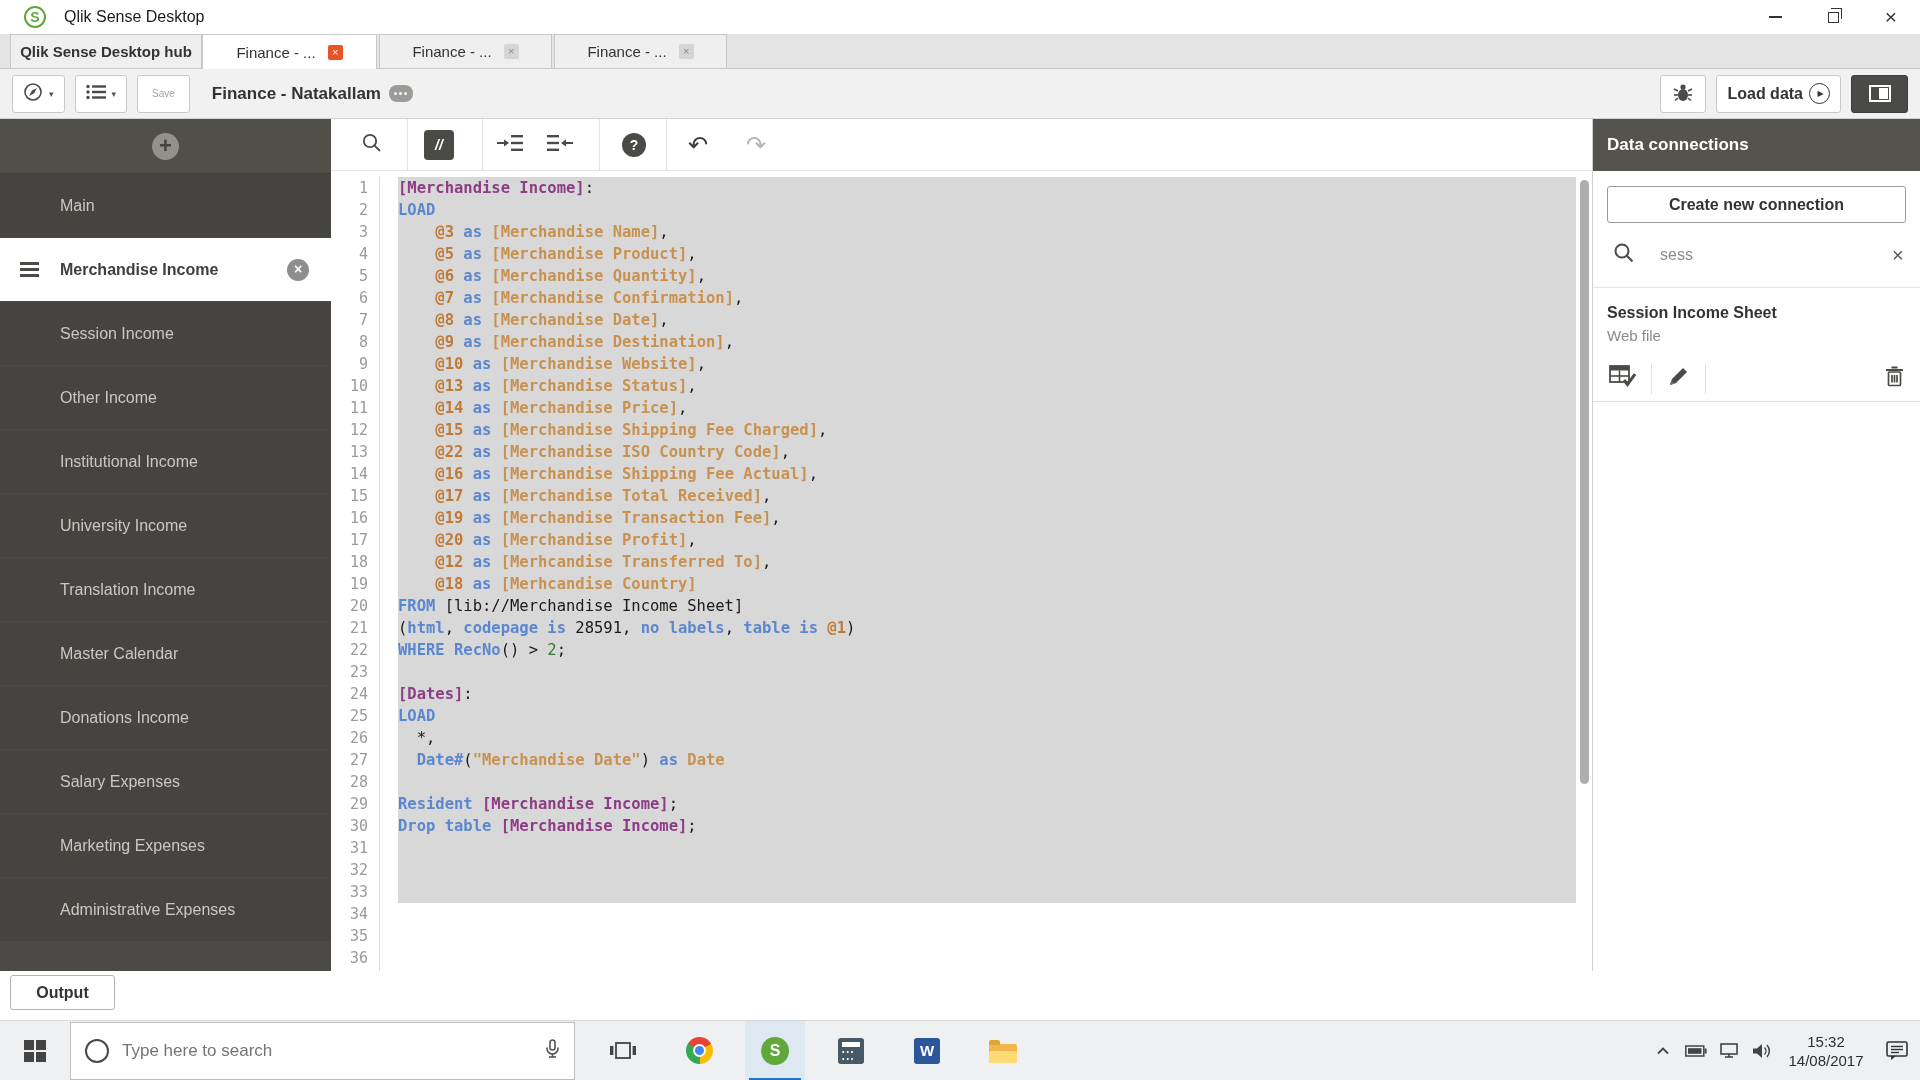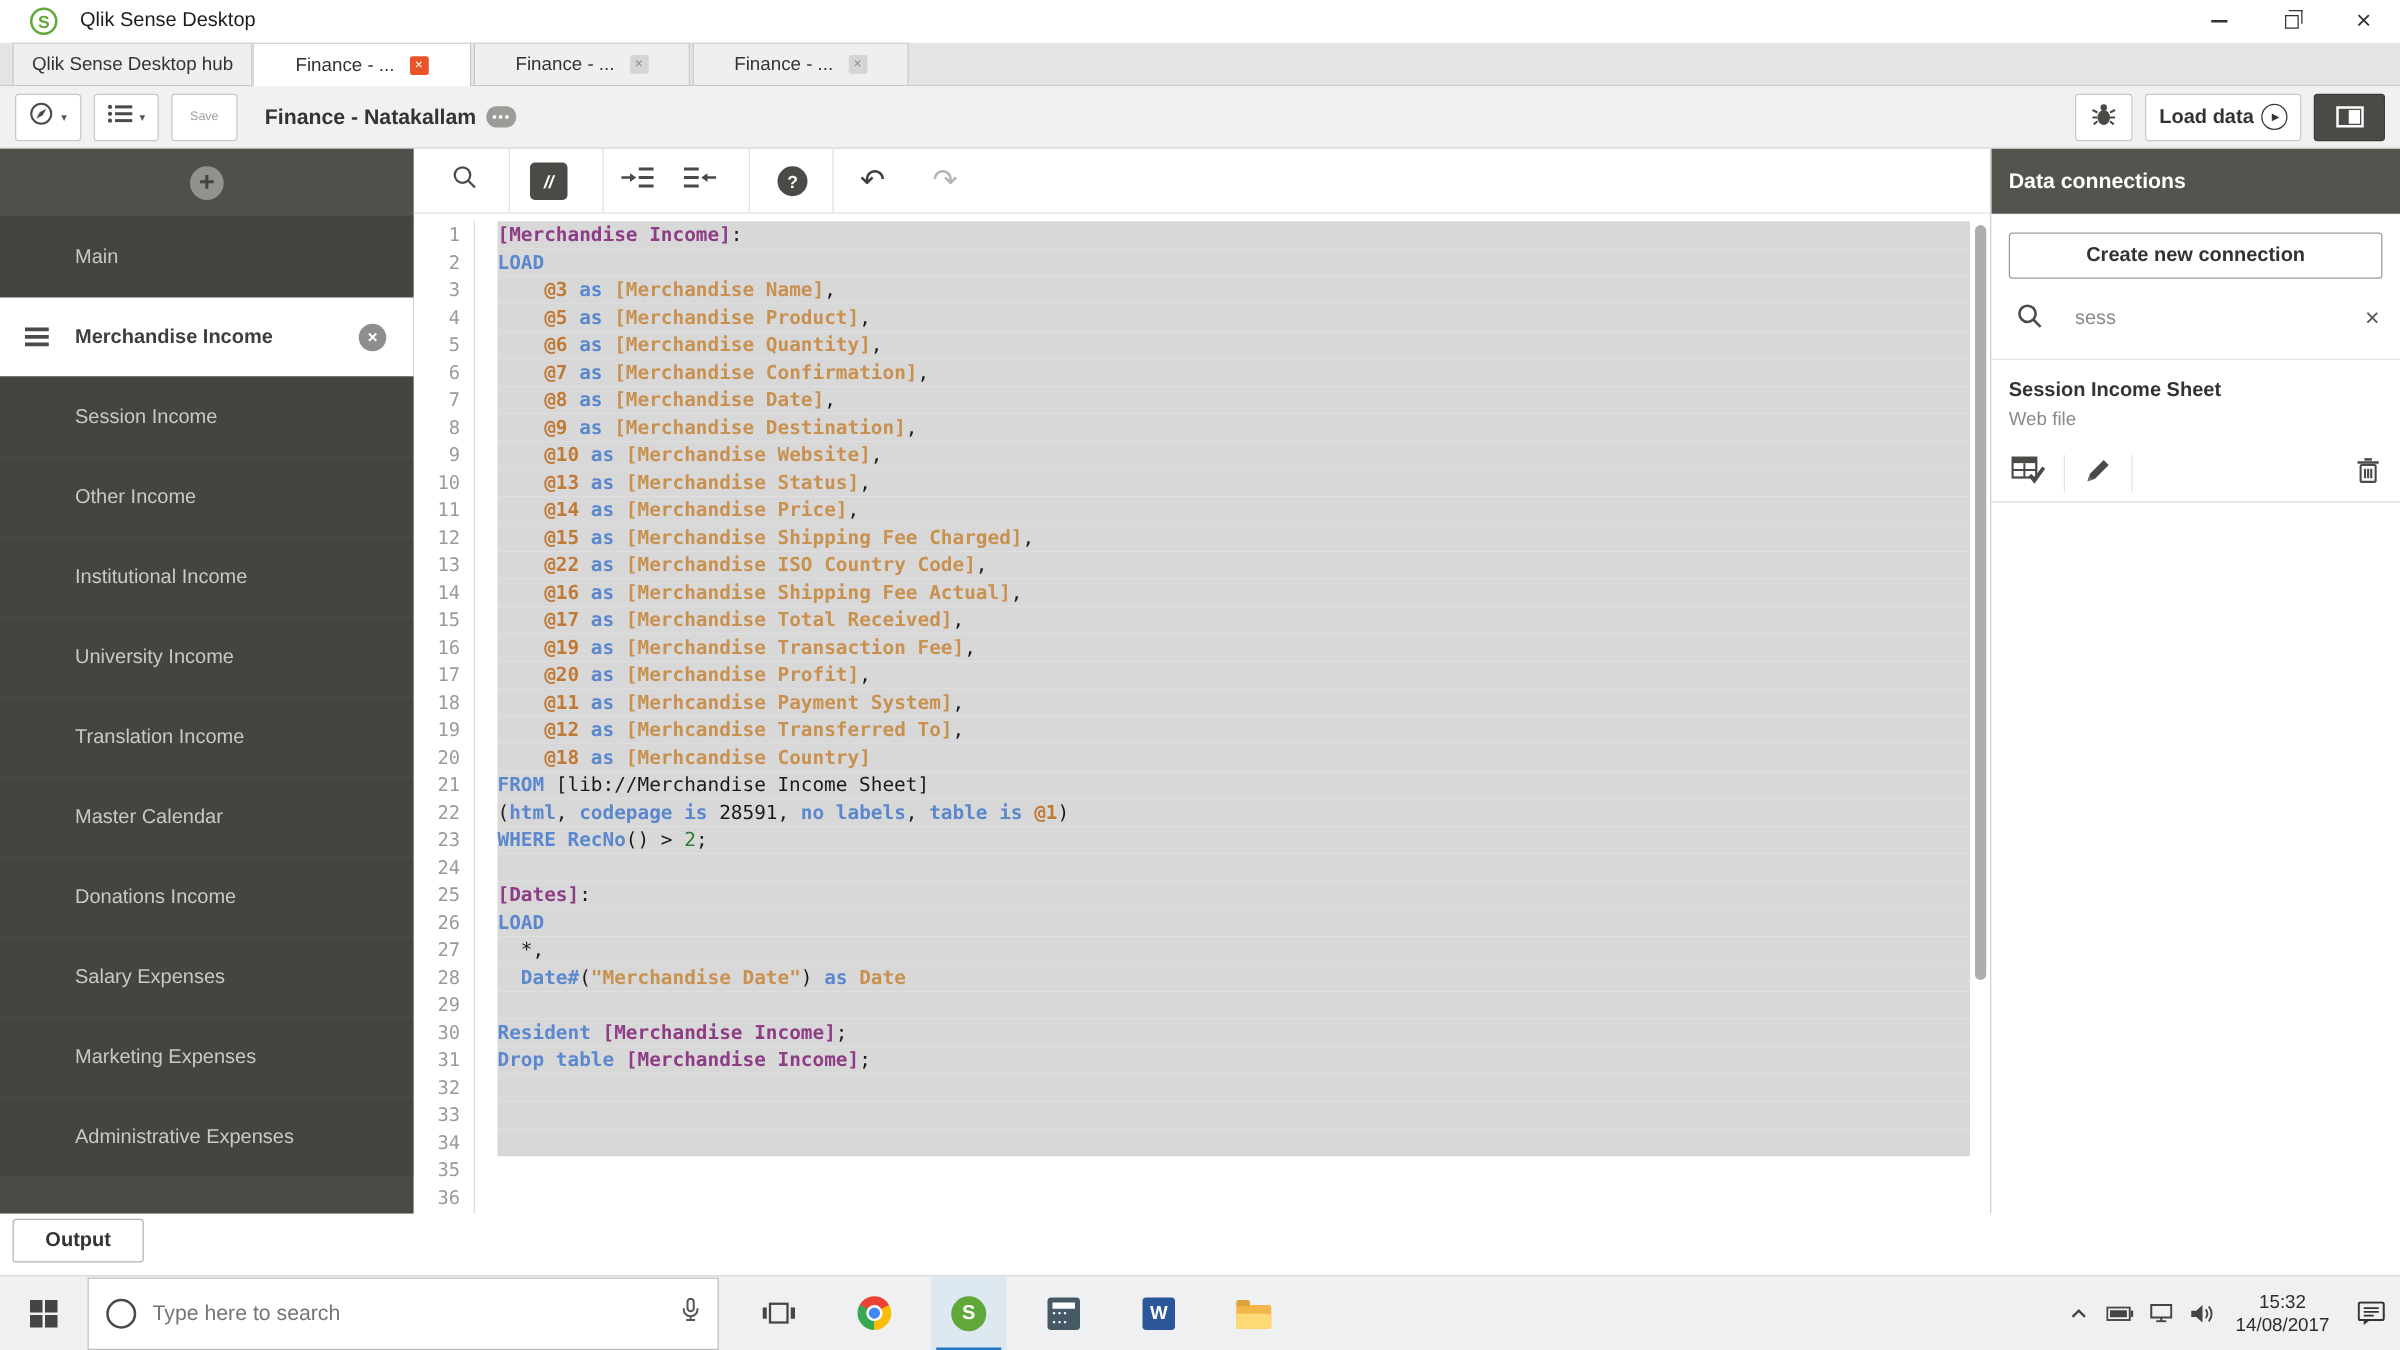--- a/index.html
+++ b/index.html
@@ -173,21 +173,21 @@
     <div class="win-btn">
         <span class="restore-glyph"></span>
       </div>
     <div class="win-btn">
         <span class="close-glyph">×</span>
       </div>
   </div>
 </div>
 
 <div class="tabbar">
-    <div class="tab" style="width: 192px;">
+    <div class="tab" style="width: 192px; font-weight: bold;">
       <span>Qlik Sense Desktop hub</span>
     </div>
     <div class="tab active" style="width: 175px; margin-left: 0px;">
       <span>Finance - ...</span>
       <span class="tab-close">×</span>
     </div>
     <div class="tab" style="width: 173px; margin-left: 2px;">
       <span>Finance - ...</span>
       <span class="tab-close">×</span>
     </div>
@@ -410,21 +410,20 @@
           <div class="cl sel"><span class="pl">    </span><span class="at">@9</span><span class="pl"> </span><span class="kw">as</span><span class="pl"> </span><span class="fd">[Merchandise Destination]</span><span class="pl">,</span></div>
           <div class="cl sel"><span class="pl">    </span><span class="at">@10</span><span class="pl"> </span><span class="kw">as</span><span class="pl"> </span><span class="fd">[Merchandise Website]</span><span class="pl">,</span></div>
           <div class="cl sel"><span class="pl">    </span><span class="at">@13</span><span class="pl"> </span><span class="kw">as</span><span class="pl"> </span><span class="fd">[Merchandise Status]</span><span class="pl">,</span></div>
           <div class="cl sel"><span class="pl">    </span><span class="at">@14</span><span class="pl"> </span><span class="kw">as</span><span class="pl"> </span><span class="fd">[Merchandise Price]</span><span class="pl">,</span></div>
           <div class="cl sel"><span class="pl">    </span><span class="at">@15</span><span class="pl"> </span><span class="kw">as</span><span class="pl"> </span><span class="fd">[Merchandise Shipping Fee Charged]</span><span class="pl">,</span></div>
           <div class="cl sel"><span class="pl">    </span><span class="at">@22</span><span class="pl"> </span><span class="kw">as</span><span class="pl"> </span><span class="fd">[Merchandise ISO Country Code]</span><span class="pl">,</span></div>
           <div class="cl sel"><span class="pl">    </span><span class="at">@16</span><span class="pl"> </span><span class="kw">as</span><span class="pl"> </span><span class="fd">[Merchandise Shipping Fee Actual]</span><span class="pl">,</span></div>
           <div class="cl sel"><span class="pl">    </span><span class="at">@17</span><span class="pl"> </span><span class="kw">as</span><span class="pl"> </span><span class="fd">[Merchandise Total Received]</span><span class="pl">,</span></div>
           <div class="cl sel"><span class="pl">    </span><span class="at">@19</span><span class="pl"> </span><span class="kw">as</span><span class="pl"> </span><span class="fd">[Merchandise Transaction Fee]</span><span class="pl">,</span></div>
           <div class="cl sel"><span class="pl">    </span><span class="at">@20</span><span class="pl"> </span><span class="kw">as</span><span class="pl"> </span><span class="fd">[Merchandise Profit]</span><span class="pl">,</span></div>
-          <div class="cl sel"><span class="pl">    </span><span class="at">@11</span><span class="pl"> </span><span class="kw">as</span><span class="pl"> </span><span class="fd">[Merhcandise Payment System]</span><span class="pl">,</span></div>
           <div class="cl sel"><span class="pl">    </span><span class="at">@12</span><span class="pl"> </span><span class="kw">as</span><span class="pl"> </span><span class="fd">[Merhcandise Transferred To]</span><span class="pl">,</span></div>
           <div class="cl sel"><span class="pl">    </span><span class="at">@18</span><span class="pl"> </span><span class="kw">as</span><span class="pl"> </span><span class="fd">[Merhcandise Country]</span></div>
           <div class="cl sel"><span class="kw">FROM</span><span class="pl"> [lib://Merchandise Income Sheet]</span></div>
           <div class="cl sel"><span class="pl">(</span><span class="kw">html</span><span class="pl">, </span><span class="kw">codepage is</span><span class="pl"> 28591, </span><span class="kw">no labels</span><span class="pl">, </span><span class="kw">table is</span><span class="pl"> </span><span class="at">@1</span><span class="pl">)</span></div>
           <div class="cl sel"><span class="kw">WHERE</span><span class="pl"> </span><span class="kw">RecNo</span><span class="pl">() &gt; </span><span class="gr">2</span><span class="pl">;</span></div>
           <div class="cl sel"></div>
           <div class="cl sel"><span class="tn">[Dates]</span><span class="pl">:</span></div>
           <div class="cl sel"><span class="kw">LOAD</span></div>
           <div class="cl sel"><span class="pl">  *,</span></div>
           <div class="cl sel"><span class="pl">  </span><span class="kw">Date#</span><span class="pl">(</span><span class="fd">"Merchandise Date"</span><span class="pl">) </span><span class="kw">as</span><span class="pl"> </span><span class="fd">Date</span></div>

